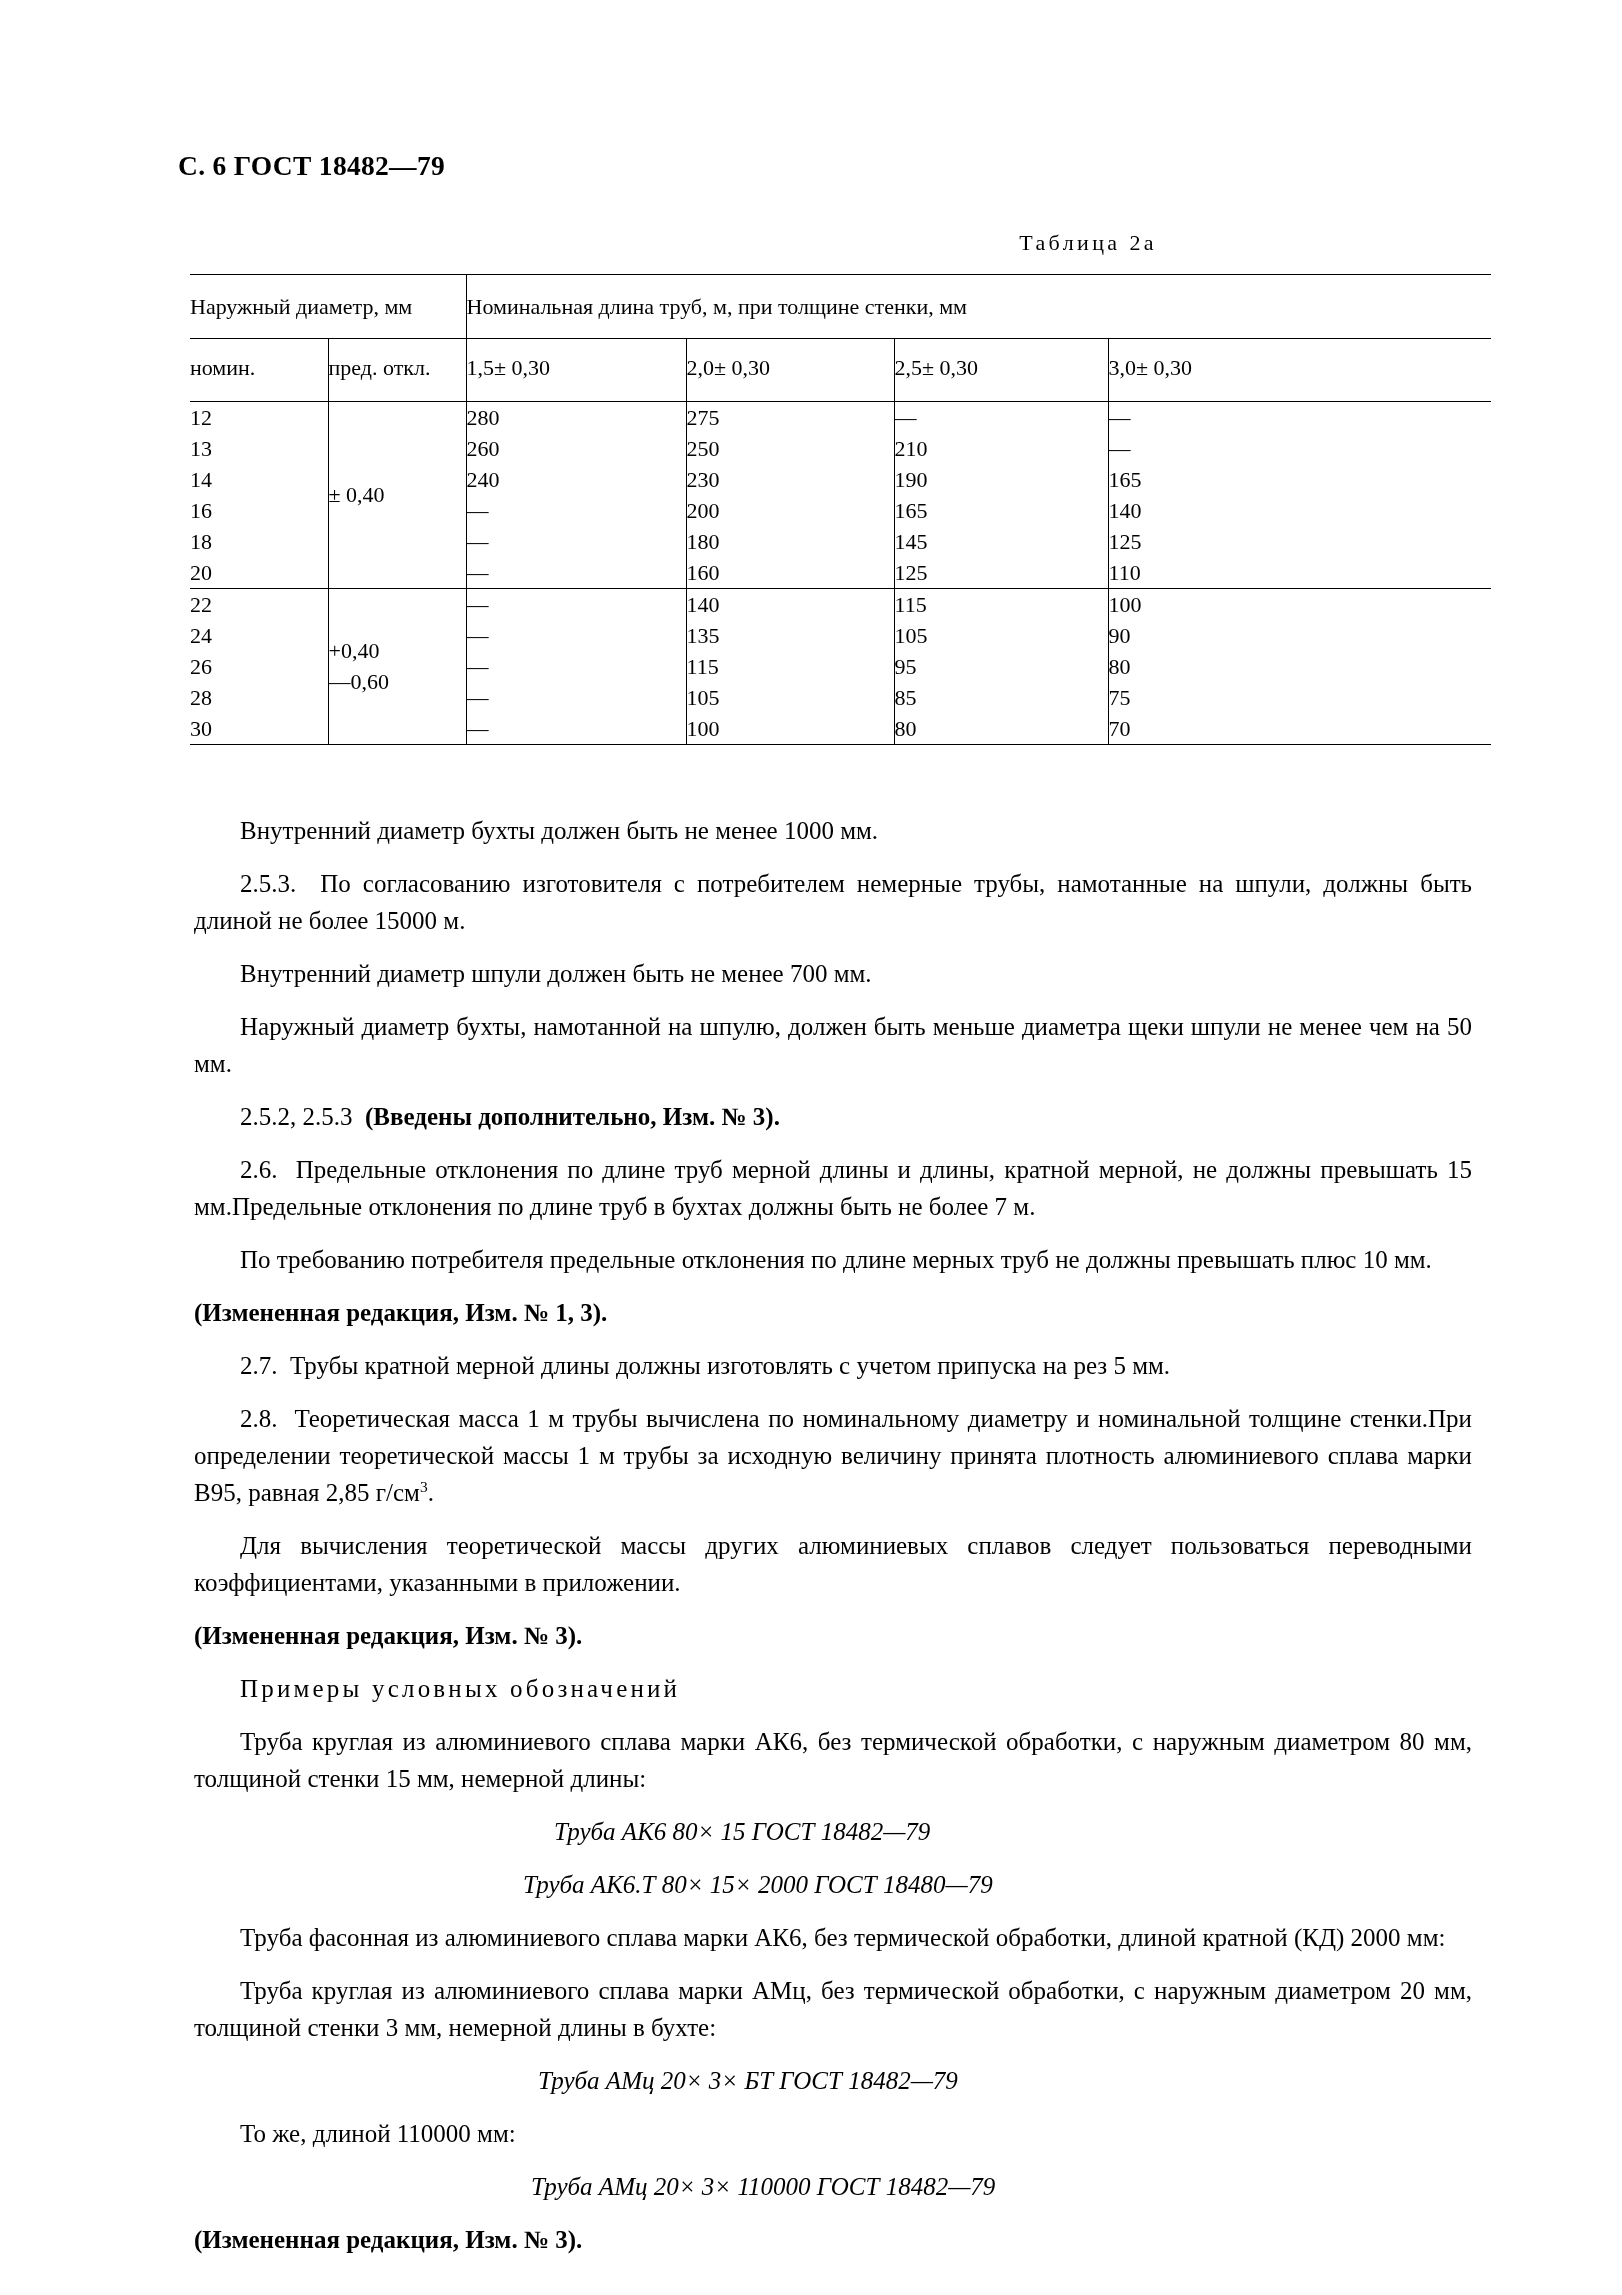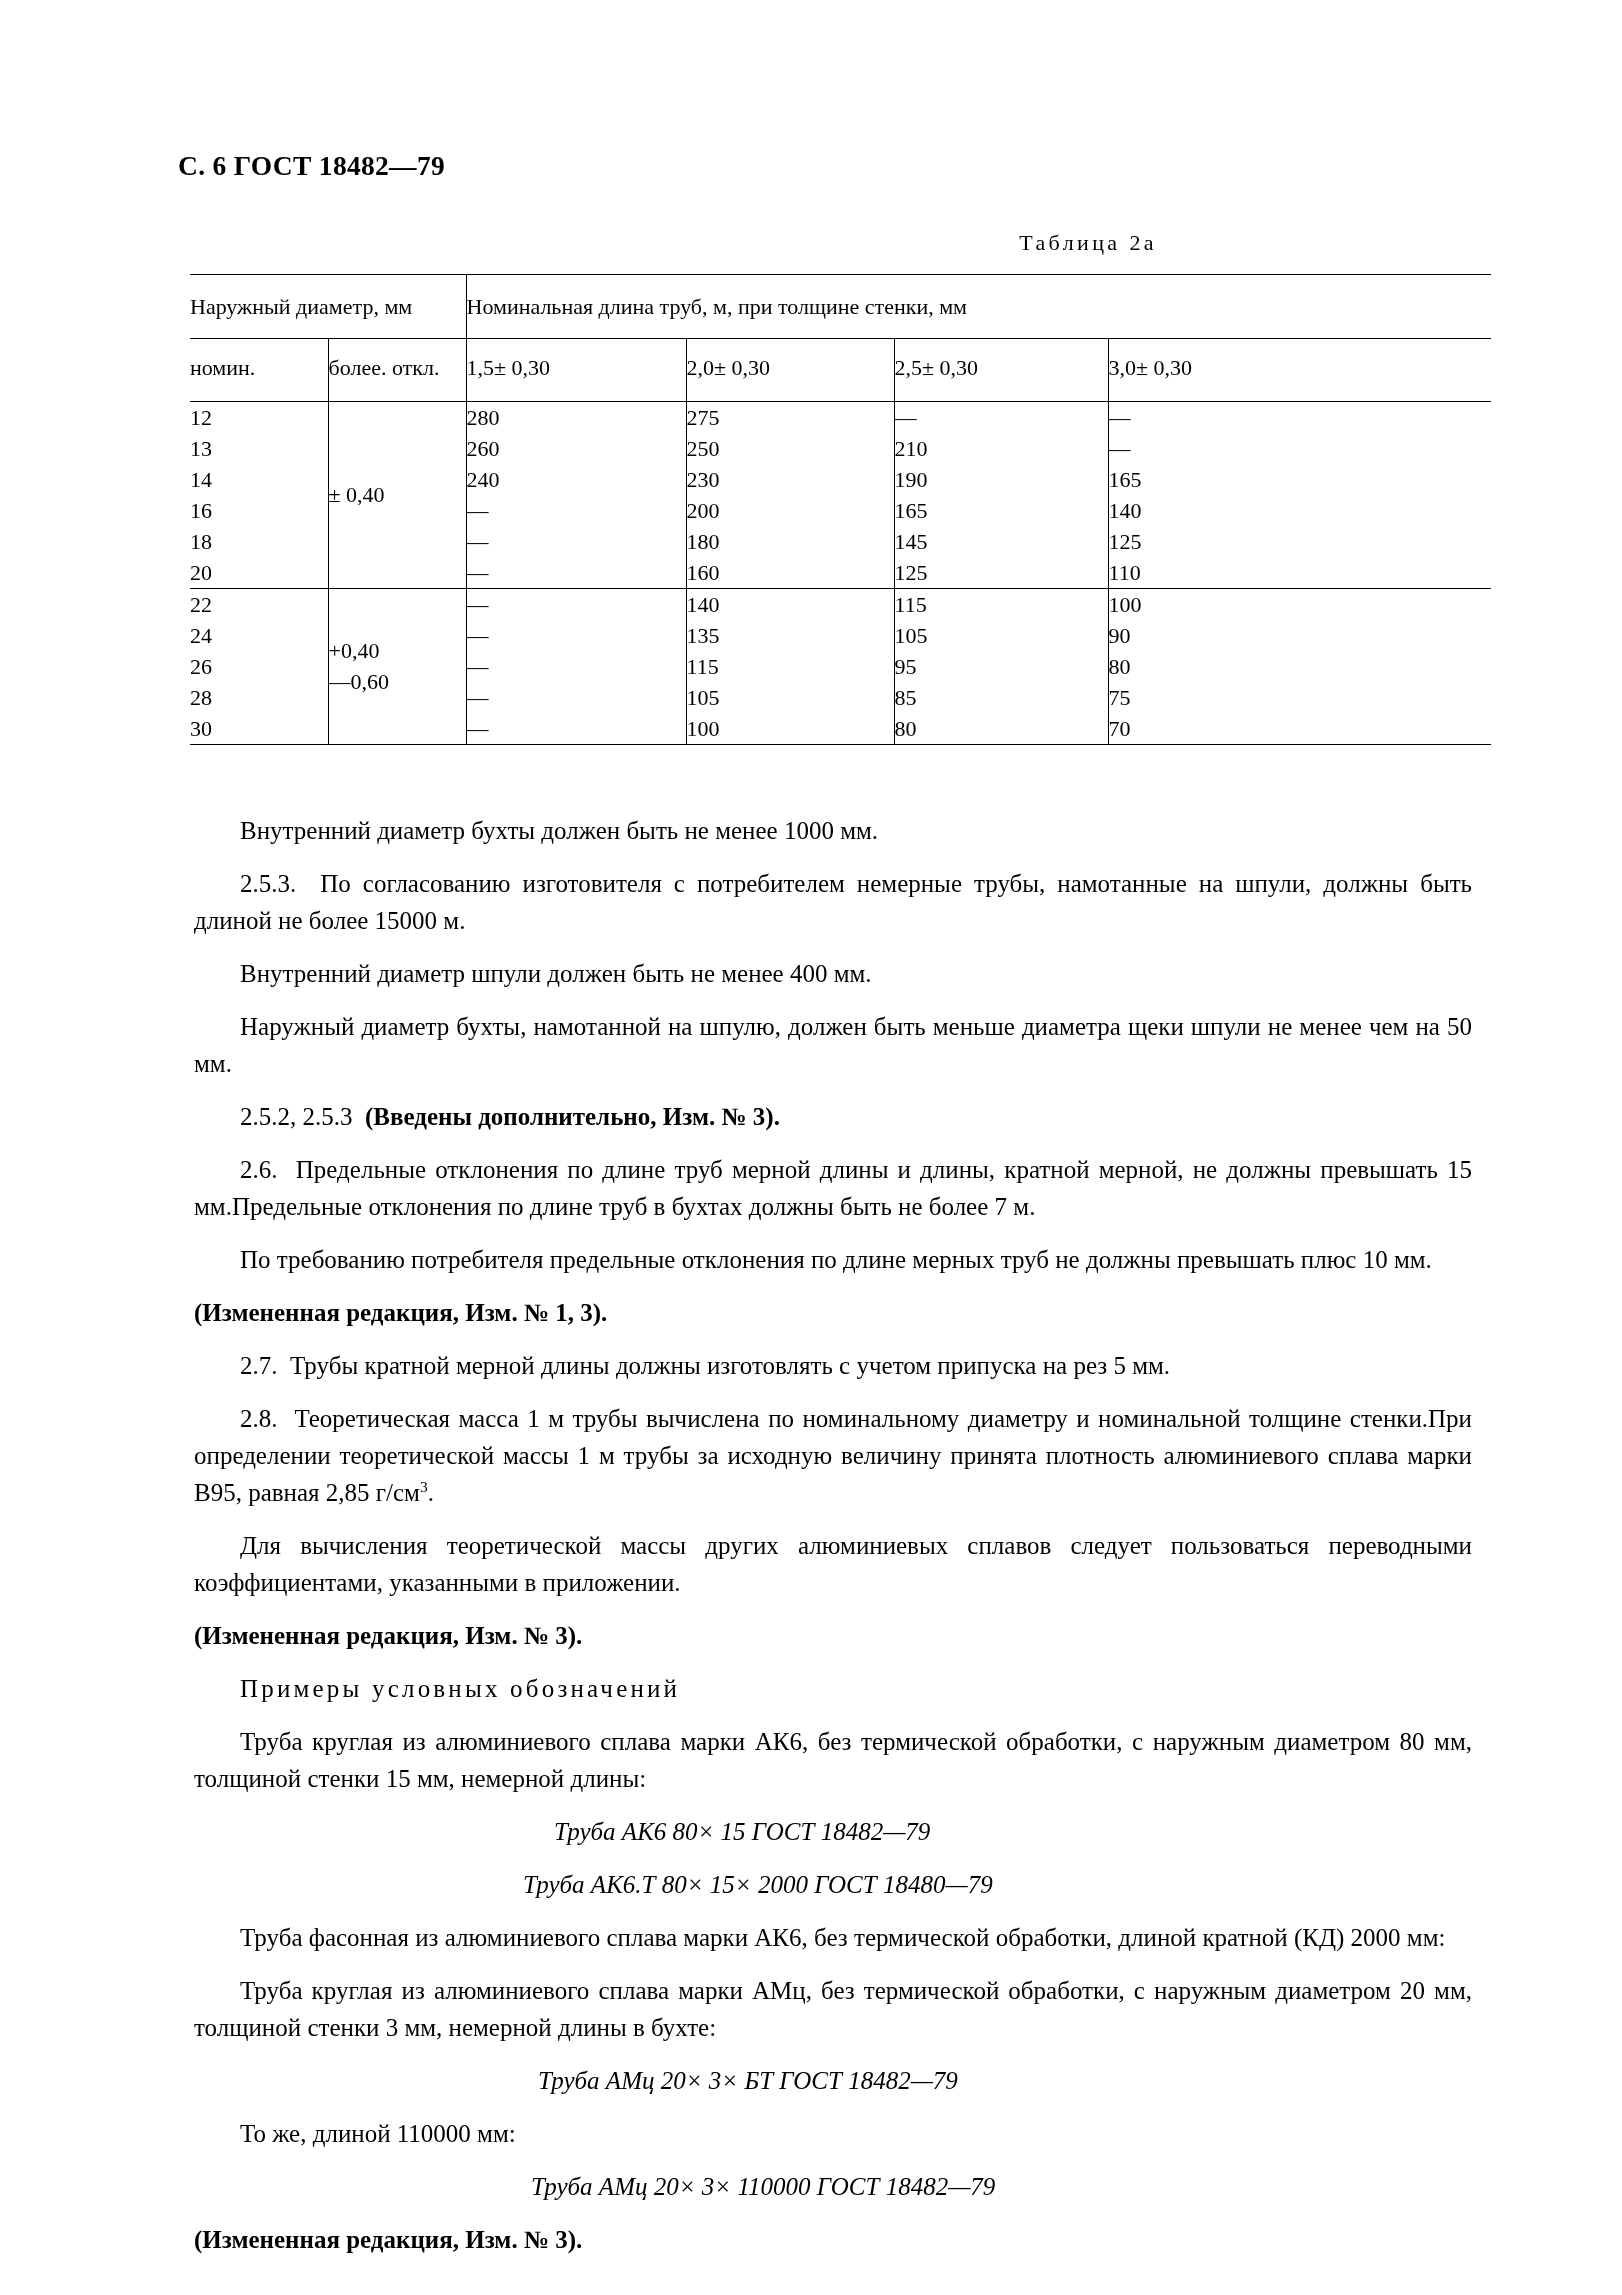--- a/index.html
+++ b/index.html
@@ -132,21 +132,21 @@
         <col style="width:214px">
         <col style="width:383px">
       </colgroup>
       <tbody>
         <tr class="hdr1">
           <td class="rule-top rule-bottom vline-r" colspan="2">Наружный диаметр, мм</td>
           <td class="rule-top rule-bottom" colspan="4">Номинальная длина труб, м, при толщине стенки, мм</td>
         </tr>
         <tr class="hdr2">
           <td class="vline-r">номин.</td>
-          <td class="vline-r">более. откл.</td>
+          <td class="vline-r">пред. откл.</td>
           <td class="vline-r">1,5± 0,30</td>
           <td class="vline-r">2,0± 0,30</td>
           <td class="vline-r">2,5± 0,30</td>
           <td>3,0± 0,30</td>
         </tr>
         <tr class="dbl-gap">
           <td class="vline-r"></td>
           <td class="vline-r"></td>
           <td class="vline-r"></td>
           <td class="vline-r"></td>
@@ -274,21 +274,21 @@
       </tbody>
     </table>
   </div>
 
   <div class="body-text">
 
     <p><span class="ind"></span><span>Внутренний диаметр бухты должен быть не менее 1000 мм.</span></p>
 
     <p><span class="ind"></span><span>2.5.3.</span>&nbsp; <span>По согласованию изготовителя с потребителем немерные трубы, намотанные на шпули, должны быть длиной не более 15000 м.</span></p>
 
-    <p><span class="ind"></span><span>Внутренний диаметр шпули должен быть не менее 400 мм.</span></p>
+    <p><span class="ind"></span><span>Внутренний диаметр шпули должен быть не менее 700 мм.</span></p>
 
     <p><span class="ind"></span><span>Наружный диаметр бухты, намотанной на шпулю, должен быть меньше диаметра щеки шпули не менее чем на 50 мм.</span></p>
 
     <p><span class="ind"></span><span>2.5.2, 2.5.3</span>&nbsp; <span class="bold">(Введены дополнительно, Изм. № 3).</span></p>
 
     <p><span class="ind"></span><span>2.6.</span>&nbsp; <span>Предельные отклонения по длине труб мерной длины и длины, кратной мерной, не должны превышать 15 мм.Предельные отклонения по длине труб в бухтах должны быть не более 7 м.</span></p>
 
     <p><span class="ind"></span><span>По требованию потребителя предельные отклонения по длине мерных труб не должны превышать плюс 10 мм.</span></p>
 
     <p><span class="bold">(Измененная редакция, Изм. № 1, 3).</span></p>

